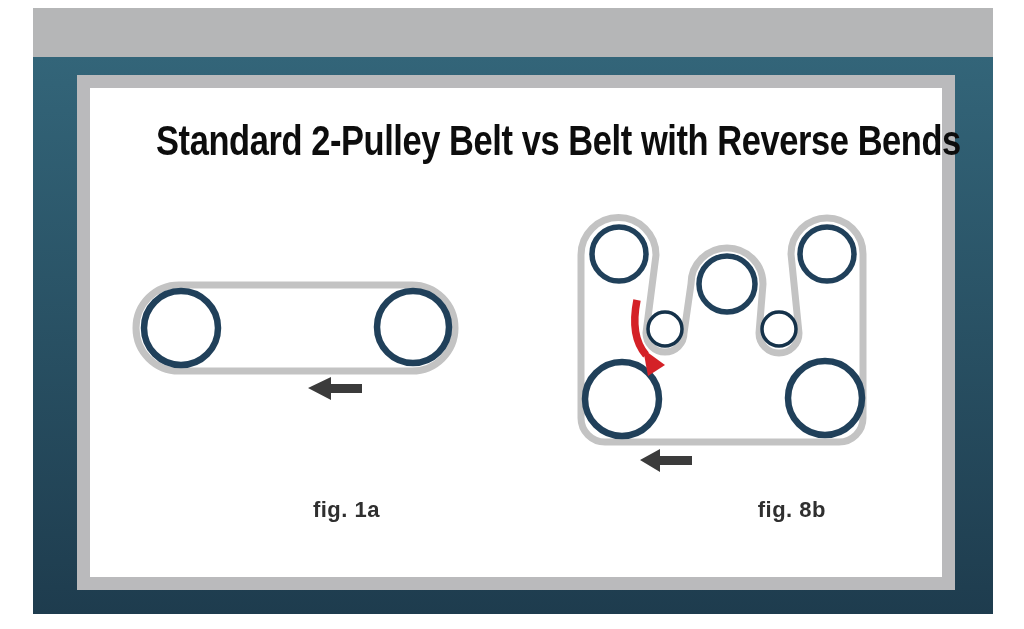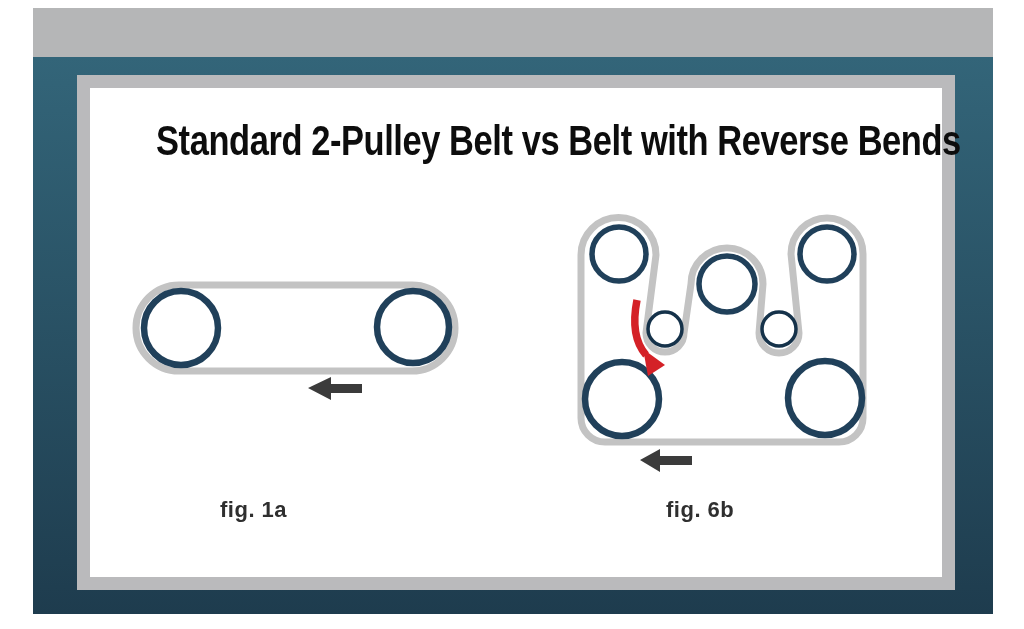--- a/index.html
+++ b/index.html
@@ -27,21 +27,21 @@
     text-align:center;
     font-size:42px;line-height:46px;font-weight:bold;
     color:var(--title,#0d0d0d);
     letter-spacing:-0.5px;
     transform:scaleX(0.82);
     transform-origin:50% 50%;
     white-space:nowrap;
   }
   .fig-label{
     position:absolute;top:497px;width:160px;
-    text-align:left;
+    text-align:right;
     font-size:22px;font-weight:bold;
     color:var(--label,#2f2f2f);
     letter-spacing:0.5px;
   }
   .fig-label.a{left:220px;}
   .fig-label.b{left:666px;}
   svg.diagram{position:absolute;left:0;top:0;width:1024px;height:629px;}
   .belt{fill:none;stroke:var(--belt,#c3c3c3);stroke-width:7;stroke-linejoin:round;}
   .pulley{fill:#ffffff;stroke:var(--pulley,#20405a);}
   .pulley.big{stroke-width:6.5;}
@@ -92,13 +92,13 @@
     <circle class="pulley big" cx="825" cy="398" r="37"></circle>
     <circle class="idler" cx="665" cy="329" r="17"></circle>
     <circle class="idler" cx="779" cy="329" r="17"></circle>
     <path class="arrow-red-line" d="M 637 300 C 633 320 633 340 646 355"></path>
     <polygon class="arrow-red-head" points="665,365 643,349 648,376"></polygon>
     <polygon class="arrow-dark" points="640,460 660,449 660,456 692,456 692,465 660,465 660,472"></polygon>
   </g>
 </svg>
 
 <div class="fig-label a">fig. 1a</div>
-<div class="fig-label b">fig. 6b</div>
+<div class="fig-label b">fig. 8b</div>
 
 </body></html>

